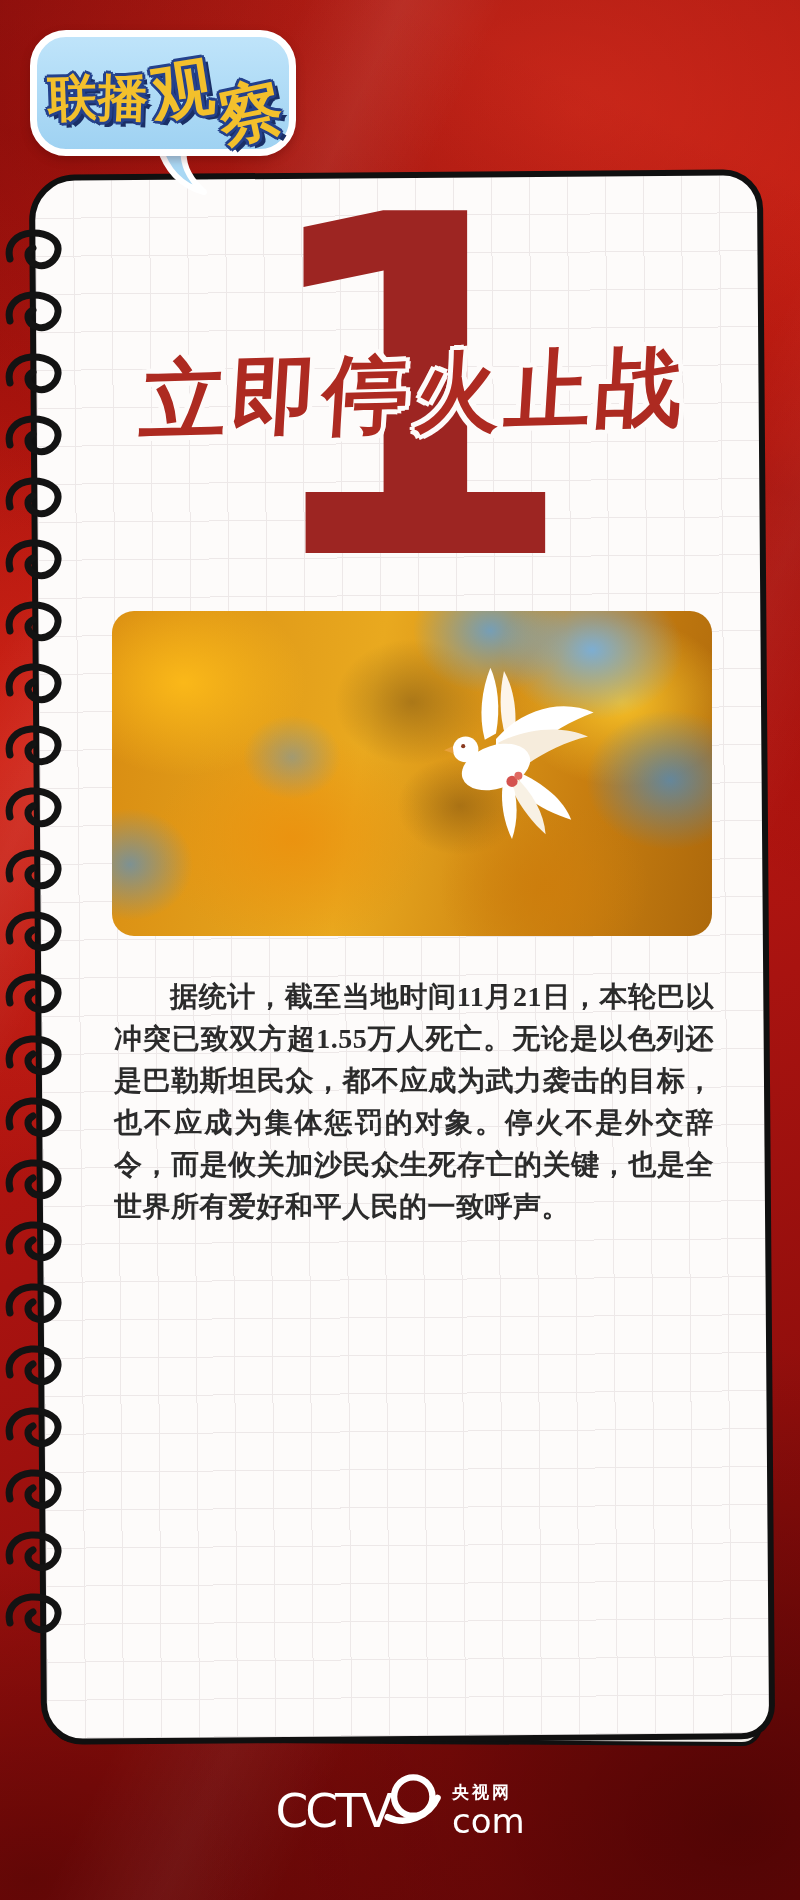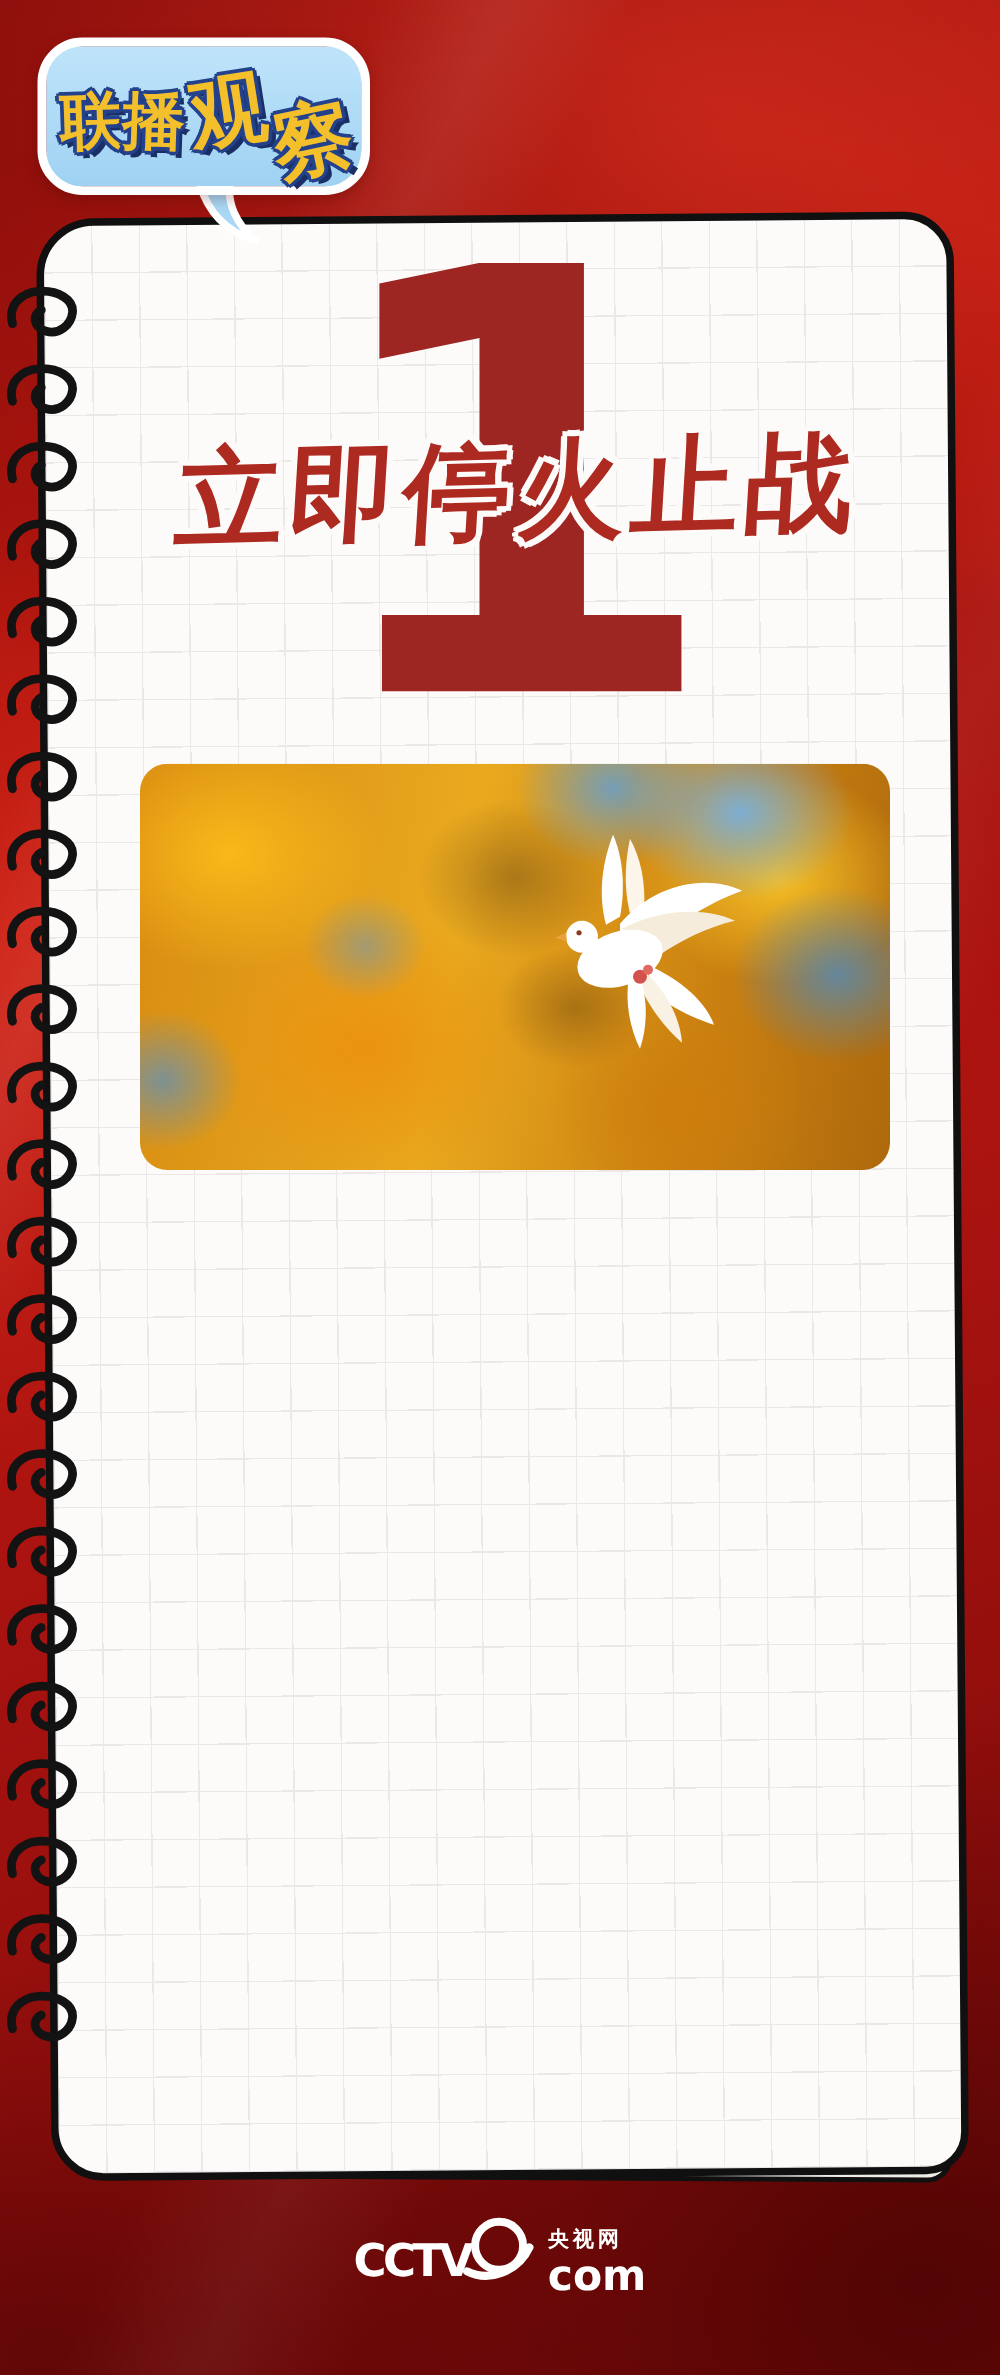--- a/index.html
+++ b/index.html
@@ -88,27 +88,27 @@
       radial-gradient(160px 120px at 85% 28%, rgba(248,195,40,.95), transparent 70%),
       radial-gradient(150px 130px at 72% 85%, rgba(205,125,12,.9), transparent 70%),
       radial-gradient(110px 90px at 50% 28%, rgba(125,85,20,.55), transparent 70%),
       radial-gradient(90px 70px at 58% 60%, rgba(110,70,15,.45), transparent 70%),
       linear-gradient(100deg,#d88c12,#e9a91f 42%,#c97f10 76%,#ad690c);}
   .dove{position:absolute;left:44%;top:14%;width:240px;height:220px;}
 
   
   .logo{position:absolute;left:0;top:1782px;width:800px;display:flex;
     align-items:center;justify-content:center;z-index:3;color:#fff;}
-  .cctv{font-family:"DejaVu Sans", sans-serif;font-weight:bold;font-size:36px;
+  .cctv{font-family:"DejaVu Sans", sans-serif;font-weight:normal;font-size:47px;
     letter-spacing:-3px;line-height:1;}
   .globe{width:64px;height:64px;margin:-14px -6px 0 -10px;}
   .site{display:flex;flex-direction:column;align-items:flex-start;margin-left:14px;}
   .site .cn{font-family:"DejaVu Sans", sans-serif;font-size:17px;letter-spacing:3px;
     font-weight:bold;line-height:1.2;}
-  .site .com{font-family:"DejaVu Sans", sans-serif;font-weight:bold;font-size:34px;
+  .site .com{font-family:"DejaVu Sans", sans-serif;font-weight:normal;font-size:34px;
     line-height:1;margin-top:2px;letter-spacing:0;}
 </style>
 </head>
 <body>
 
 <div class="bg"></div>
 
 <div class="badge">
   <div><span class="bchar b0">联</span><span class="bchar b1">播</span><span class="bchar b2">观</span><span class="bchar b3">察</span></div>
 </div>
@@ -138,20 +138,21 @@
         <path d="M96 104 L85 109 L97 113 Z" fill="#e8a13c"></path>
         <circle cx="109" cy="104" r="2.6" fill="#8a3a20"></circle>
         <path d="M175 135 C210 150 235 172 244 196 C225 190 203 180 186 166Z" fill="#ffffff"></path>
         <path d="M172 140 C196 162 210 188 212 214 C196 200 182 182 172 162Z" fill="#f8f1e4"></path>
         <path d="M168 142 C178 168 178 196 170 220 C160 200 156 176 158 156Z" fill="#ffffff"></path>
         <circle cx="170" cy="148" r="7" fill="#d4524e"></circle>
         <circle cx="178" cy="141" r="5" fill="#e06a62"></circle>
       </svg>
     </div>
 
+    <p class="para"><span>据统计，截至当地时间11月21日，本轮巴以冲突已致双方超1.55万人死亡。无论是以色列还是巴勒斯坦民众，都不应成为武力袭击的目标，也不应成为集体惩罚的对象。停火不是外交辞令，而是攸关加沙民众生死存亡的关键，也是全世界所有爱好和平人民的一致呼声。</span></p>
   </div>
 </div>
 
 <div class="rings">
     <div class="ring" style="top: 228px;"><svg viewBox="0 0 62 48" width="62" height="48">
         <path d="M6 31 C2 16 13 6 27 5 C43 4 55 12 54 22 C53 32 43 40 33 37 C23 34 21 24 29 20" fill="none" stroke="#131313" stroke-width="7" stroke-linecap="round"></path>
       </svg></div>
     <div class="ring" style="top: 290px;"><svg viewBox="0 0 62 48" width="62" height="48">
         <path d="M6 31 C2 16 13 6 27 5 C43 4 55 12 54 22 C53 32 43 40 33 37 C23 34 21 24 29 20" fill="none" stroke="#131313" stroke-width="7" stroke-linecap="round"></path>
       </svg></div>

